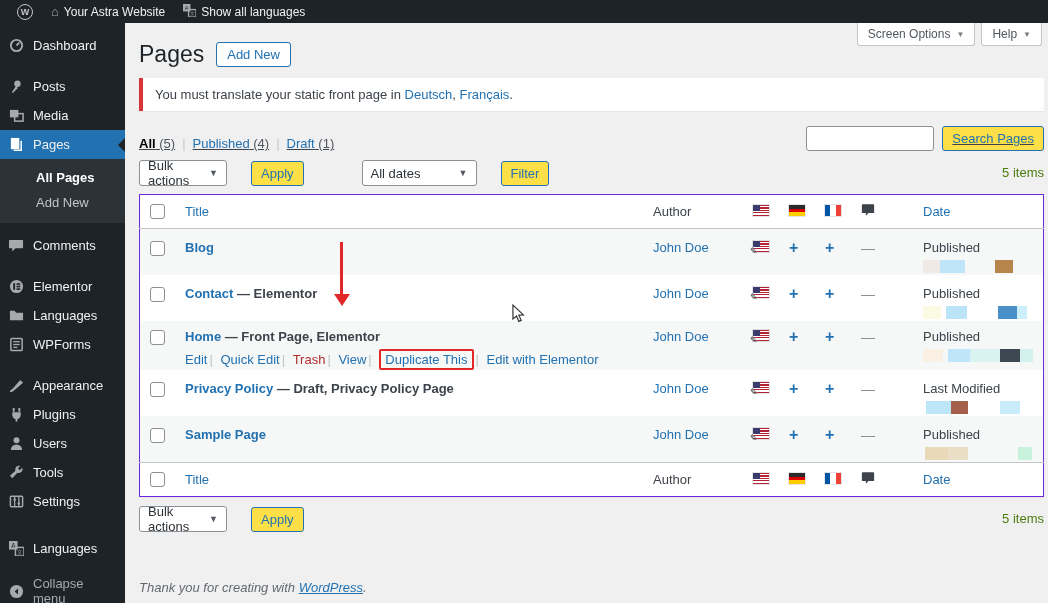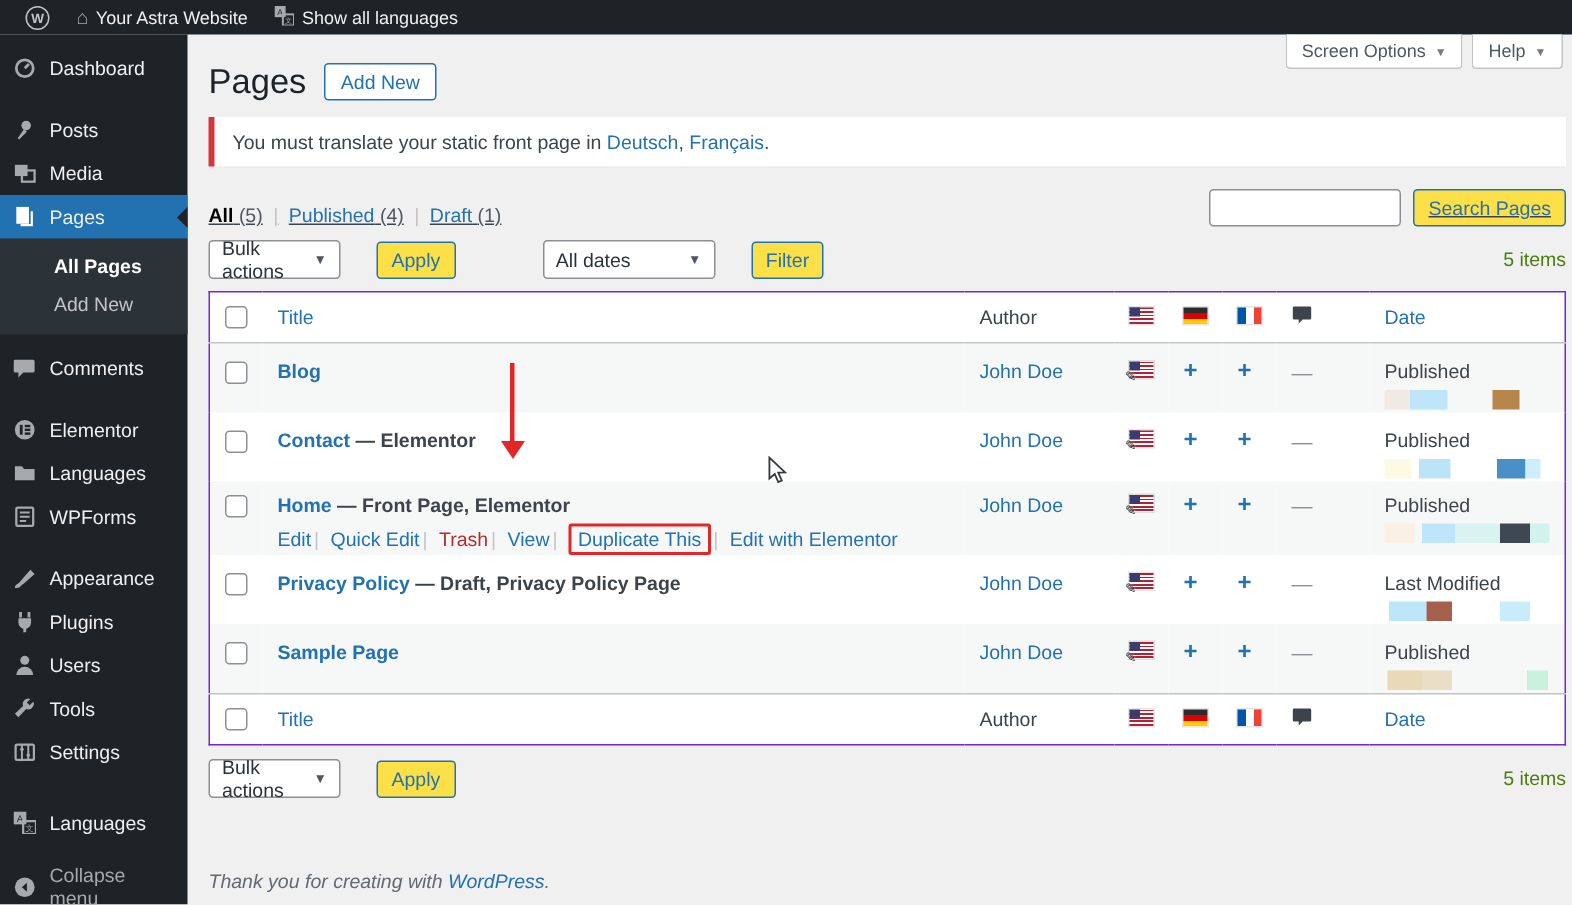--- a/index.html
+++ b/index.html
@@ -469,21 +469,21 @@
           <span>Bulk actions</span>
             <span class="car">▼</span>
         </div>
         <button class="btn-blue">Apply</button>
       </div>
       <div class="items-count">5 items</div>
     </div>
 
     <div class="footer">
       <span>Thank you for creating with</span>
-      <a style="">WordPress</a><span>.</span>
+      <a style="text-decoration:underline">WordPress</a><span>.</span>
     </div>
   </div>
 </div>
 
 <div class="annot-line"></div>
 <div class="annot-head"></div>
 <div class="cursor">
   <svg width="15" height="20" viewBox="0 0 12 18">
       <path d="M1 1 L1 13.5 L4.2 10.8 L6.3 15.6 L8.4 14.7 L6.3 10 L10.4 9.8 Z" fill="#fff" stroke="#36383a" stroke-width="1.1"></path>
     </svg>

